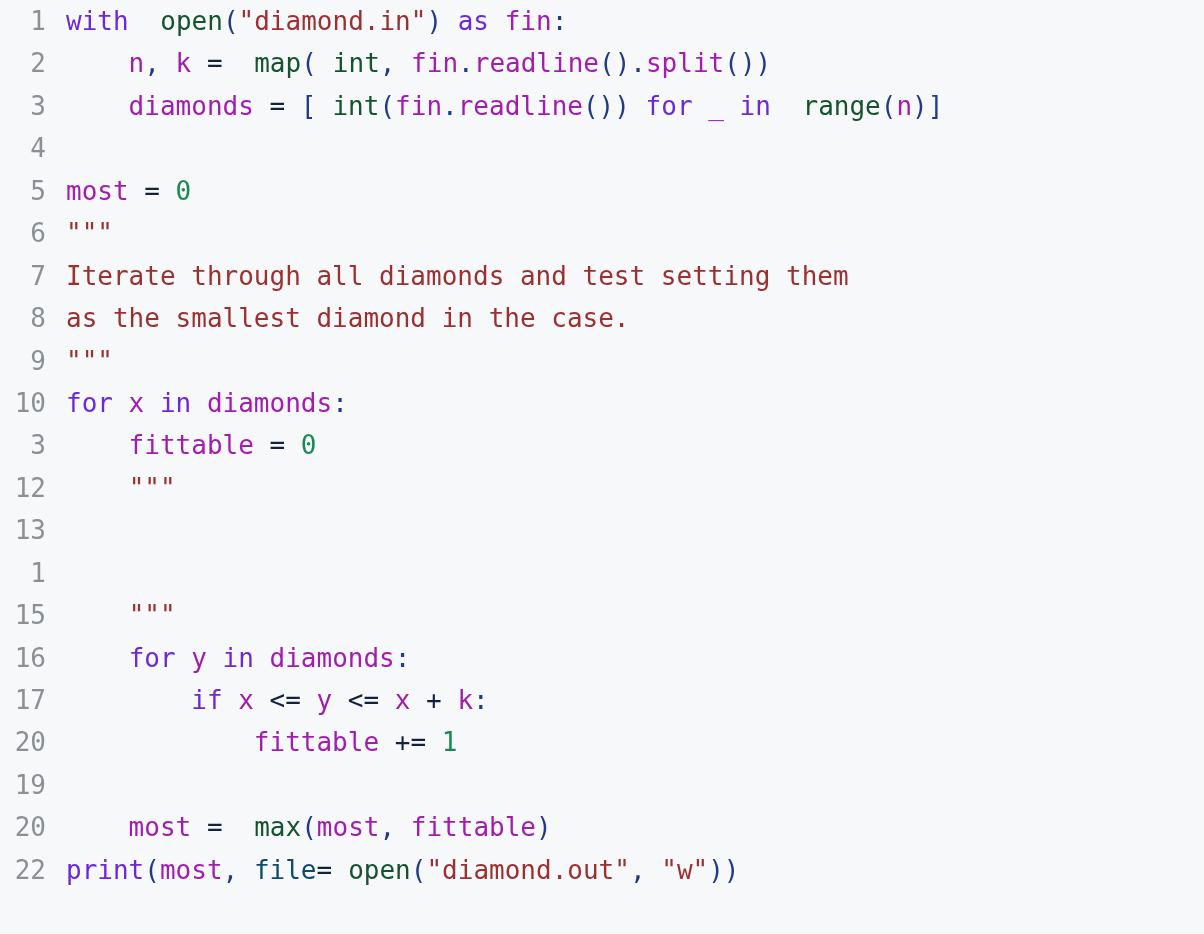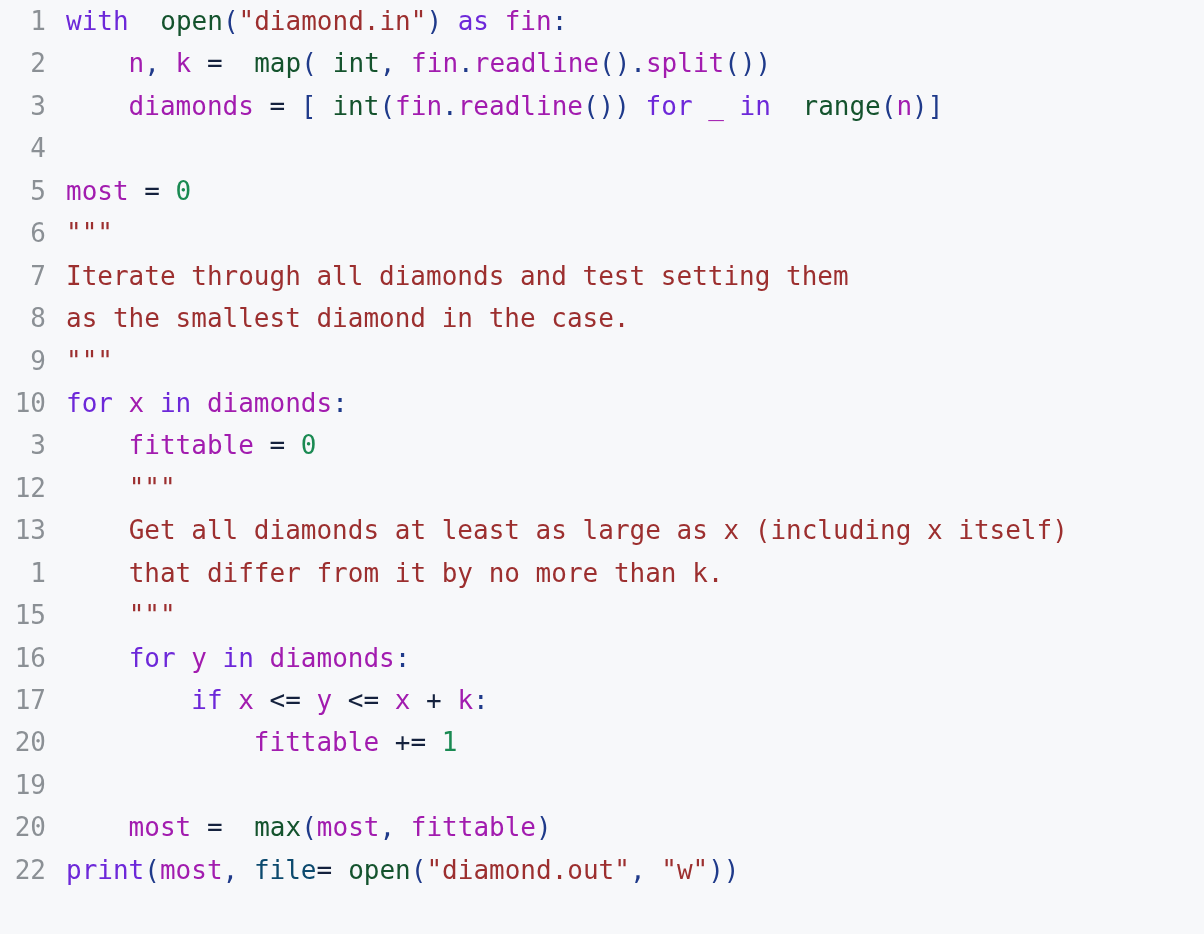--- a/index.html
+++ b/index.html
@@ -73,22 +73,22 @@
       <div class="code-line"><span class="line-number">3</span><span class="line-content"><span class="tok-plain">    diamonds </span><span class="tok-op">=</span><span class="tok-plain"> </span><span class="tok-punct">[</span><span class="tok-builtin">int</span><span class="tok-punct">(</span><span class="tok-plain">fin</span><span class="tok-punct">.</span><span class="tok-plain">readline</span><span class="tok-punct">())</span><span class="tok-plain"> </span><span class="tok-keyword">for</span><span class="tok-plain"> _ </span><span class="tok-keyword">in</span><span class="tok-plain"> </span><span class="tok-builtin">range</span><span class="tok-punct">(</span><span class="tok-plain">n</span><span class="tok-punct">)]</span></span></div>
       <div class="code-line"><span class="line-number">4</span><span class="line-content">&nbsp;</span></div>
       <div class="code-line"><span class="line-number">5</span><span class="line-content"><span class="tok-plain">most </span><span class="tok-op">=</span><span class="tok-plain"> </span><span class="tok-number">0</span></span></div>
       <div class="code-line"><span class="line-number">6</span><span class="line-content"><span class="tok-doc">"""</span></span></div>
       <div class="code-line"><span class="line-number">7</span><span class="line-content"><span class="tok-doc">Iterate through all diamonds and test setting them</span></span></div>
       <div class="code-line"><span class="line-number">8</span><span class="line-content"><span class="tok-doc">as the smallest diamond in the case.</span></span></div>
       <div class="code-line"><span class="line-number">9</span><span class="line-content"><span class="tok-doc">"""</span></span></div>
       <div class="code-line"><span class="line-number">10</span><span class="line-content"><span class="tok-keyword">for</span><span class="tok-plain"> x </span><span class="tok-keyword">in</span><span class="tok-plain"> diamonds</span><span class="tok-punct">:</span></span></div>
       <div class="code-line"><span class="line-number">3</span><span class="line-content"><span class="tok-plain">    fittable </span><span class="tok-op">=</span><span class="tok-plain"> </span><span class="tok-number">0</span></span></div>
       <div class="code-line"><span class="line-number">12</span><span class="line-content"><span class="tok-plain">    </span><span class="tok-doc">"""</span></span></div>
-      <div class="code-line"><span class="line-number">13</span><span class="line-content"><span class="tok-plain">    </span><span class="tok-doc">Get all diamonds at least as large as x (including x itself)</span></span></div>
-      <div class="code-line"><span class="line-number">1</span><span class="line-content"><span class="tok-plain">    </span><span class="tok-doc">that differ from it by no more than k.</span></span></div>
+      <div class="code-line"><span class="line-number">13</span><span class="line-content"><span class="tok-plain">    </span></span></div>
+      <div class="code-line"><span class="line-number">1</span><span class="line-content"><span class="tok-plain">    </span></span></div>
       <div class="code-line"><span class="line-number">15</span><span class="line-content"><span class="tok-plain">    </span><span class="tok-doc">"""</span></span></div>
       <div class="code-line"><span class="line-number">16</span><span class="line-content"><span class="tok-plain">    </span><span class="tok-keyword">for</span><span class="tok-plain"> y </span><span class="tok-keyword">in</span><span class="tok-plain"> diamonds</span><span class="tok-punct">:</span></span></div>
       <div class="code-line"><span class="line-number">17</span><span class="line-content"><span class="tok-plain">        </span><span class="tok-keyword">if</span><span class="tok-plain"> x </span><span class="tok-op">&lt;=</span><span class="tok-plain"> y </span><span class="tok-op">&lt;=</span><span class="tok-plain"> x </span><span class="tok-op">+</span><span class="tok-plain"> k</span><span class="tok-punct">:</span></span></div>
       <div class="code-line"><span class="line-number">20</span><span class="line-content"><span class="tok-plain">            fittable </span><span class="tok-op">+=</span><span class="tok-plain"> </span><span class="tok-number">1</span></span></div>
       <div class="code-line"><span class="line-number">19</span><span class="line-content">&nbsp;</span></div>
       <div class="code-line"><span class="line-number">20</span><span class="line-content"><span class="tok-plain">    most </span><span class="tok-op">=</span><span class="tok-plain"> </span><span class="tok-builtin">max</span><span class="tok-punct">(</span><span class="tok-plain">most</span><span class="tok-punct">,</span><span class="tok-plain"> fittable</span><span class="tok-punct">)</span></span></div>
       <div class="code-line"><span class="line-number">22</span><span class="line-content"><span class="tok-keyword">print</span><span class="tok-punct">(</span><span class="tok-plain">most</span><span class="tok-punct">,</span><span class="tok-plain"> </span><span class="tok-kwarg">file</span><span class="tok-op">=</span><span class="tok-builtin">open</span><span class="tok-punct">(</span><span class="tok-string">"diamond.out"</span><span class="tok-punct">,</span><span class="tok-plain"> </span><span class="tok-string">"w"</span><span class="tok-punct">))</span></span></div>
     </div>
 </div>
 

